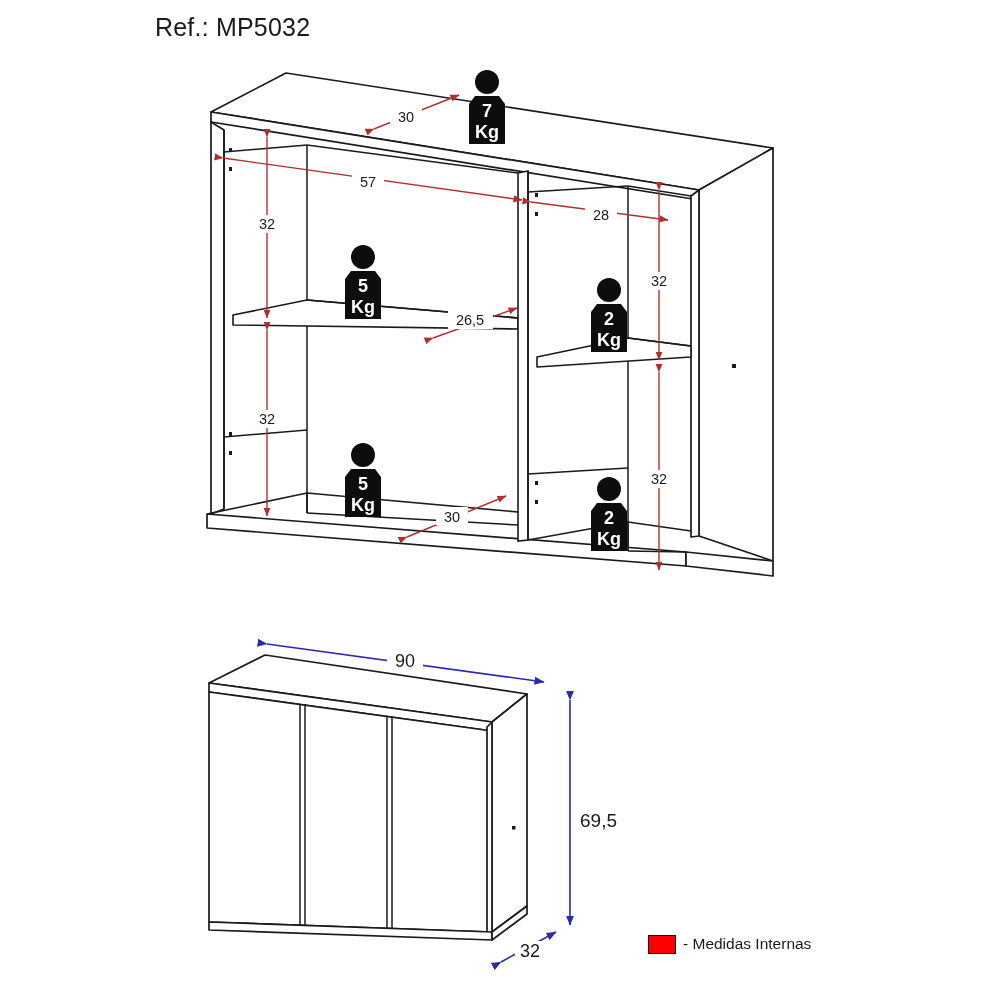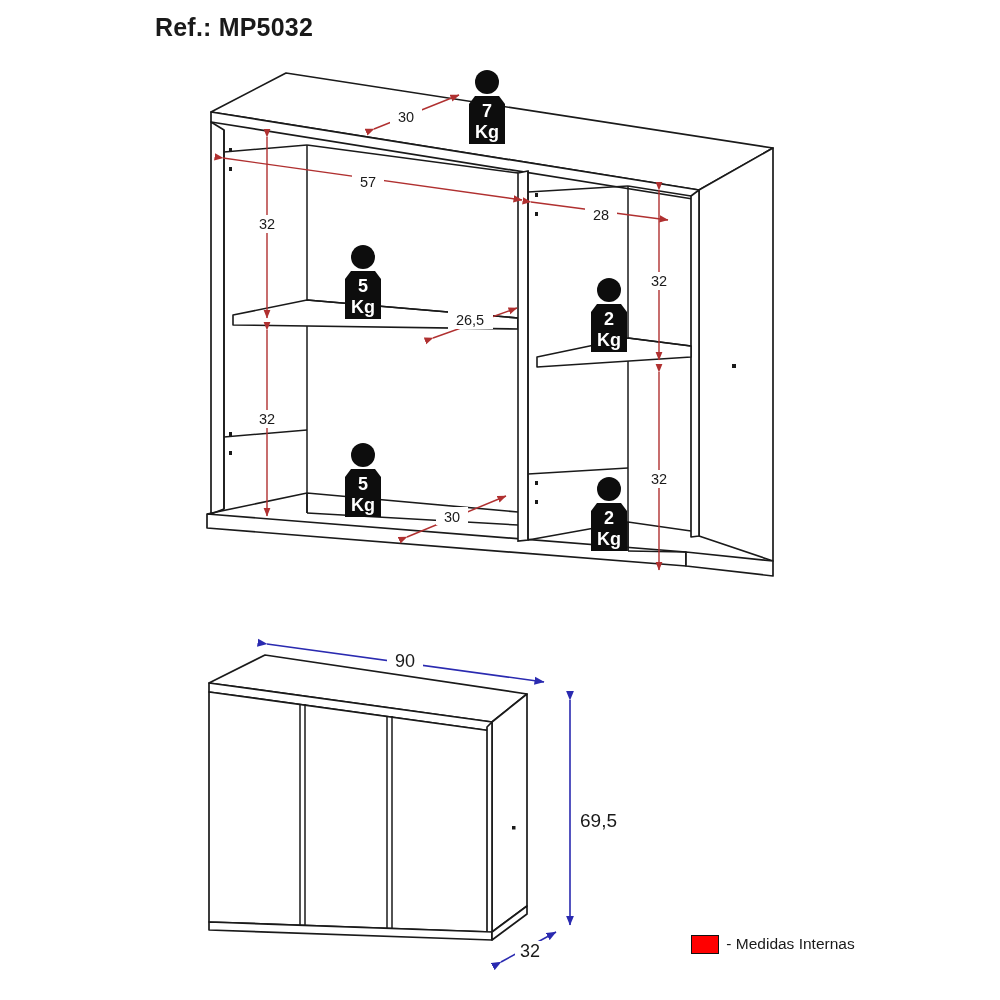--- a/index.html
+++ b/index.html
@@ -18,21 +18,21 @@
     position: absolute;
     left: 0; top: 0;
     width: 1000px;
     height: 1000px;
   }
   .ref-title {
     position: absolute;
     left: 155px;
     top: 13px;
     font-size: 25px;
-    font-weight: bold;
+    font-weight: normal;
     color: #1a1a1a;
     letter-spacing: 0.2px;
     white-space: nowrap;
   }
   svg.canvas {
     position: absolute;
     left: 0;
     top: 0;
     width: 1000px;
     height: 1000px;
@@ -41,21 +41,20 @@
     position: absolute;
     left: 648px;
     top: 932px;
     width: 250px;
   }
   .legend-row {
     display: flex;
     align-items: center;
     height: 24px;
     margin-bottom: 4px;
-    justify-content: center;
   }
   .legend-swatch {
     width: 26px;
     height: 17px;
     border: 1px solid #111;
     margin-right: 7px;
     flex: none;
   }
   .legend-label {
     font-size: 15.5px;

